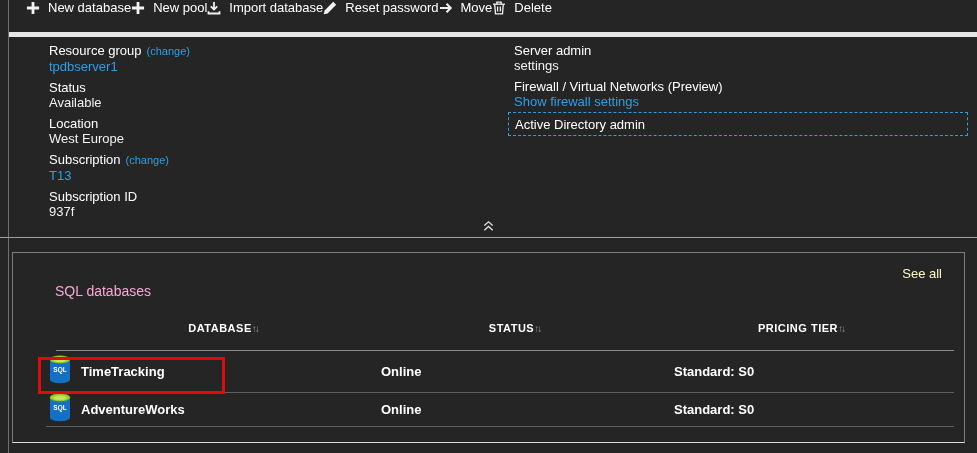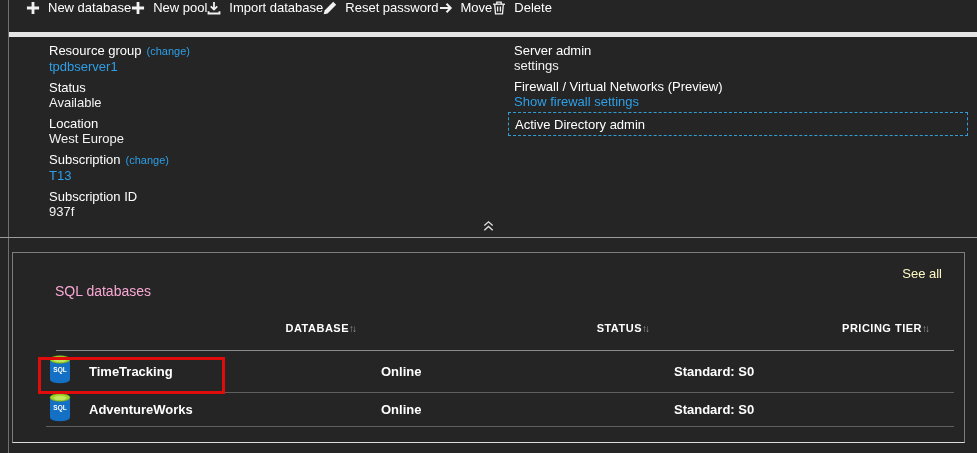--- a/index.html
+++ b/index.html
@@ -35,28 +35,28 @@
   .divider  { position:absolute; top:237px; left:0; right:0; height:1px; background:#9c9c9c; }
 
   
   .panel {
     position:absolute; left:12px; top:252px; width:953px; height:191px;
     border:1px solid #7d7d7d; border-bottom-color:#dcdcdc;
   }
   .see-all { position:absolute; top:13px; right:22px; font-size:13px; color:#fef9c3; cursor:pointer; }
   .panel-title { position:absolute; top:30px; left:22px; font-size:14px; color:#f9a8d4;margin-left:20px; }
   .thead { position:absolute; top:69px; left:33px; right:10px; display:grid; grid-template-columns:335px 293px 1fr; }
-  .th { display:flex; justify-content:flex-end; align-items:center; font-size:11px; font-weight:bold; letter-spacing:.5px; color:#fff; padding-right:26px; cursor:pointer; }
+  .th { display:flex; justify-content:center; align-items:center; font-size:11px; font-weight:bold; letter-spacing:.5px; color:#fff; padding-right:26px; cursor:pointer; }
   .th.first { padding-left:45px; }
   .sort { color:#9a9a9a; font-size:10px; font-weight:normal; letter-spacing:-2px; cursor:pointer; }
   .thead-line { position:absolute; top:97px; left:43px; right:10px; height:1px; background:#8a8a8a; }
   .tbody { position:absolute; top:98px; left:33px; right:10px; }
   .trow { display:grid; grid-template-columns:335px 293px 1fr; align-items:center; border-bottom:1px solid #5f5f5f; cursor:pointer; }
   .trow.r1 { height:42px; } .trow.r2 { height:34px; }
-  .db-cell { display:flex; align-items:center; gap:17px; padding-left:2px; }
+  .db-cell { display:flex; align-items:center; gap:9px; padding-left:2px; }
   .db-name, .cell { font-size:13px; font-weight:bold; color:#fff; }
   .red-box { position:absolute; left:25px; top:104px; width:187px; height:37px; border:3px solid #e00b0b; pointer-events:none; z-index:5; }
 </style>
 </head>
 <body>
 
 <div class="left-rule"></div>
 
 <div class="toolbar">
   <div class="tb-item">

